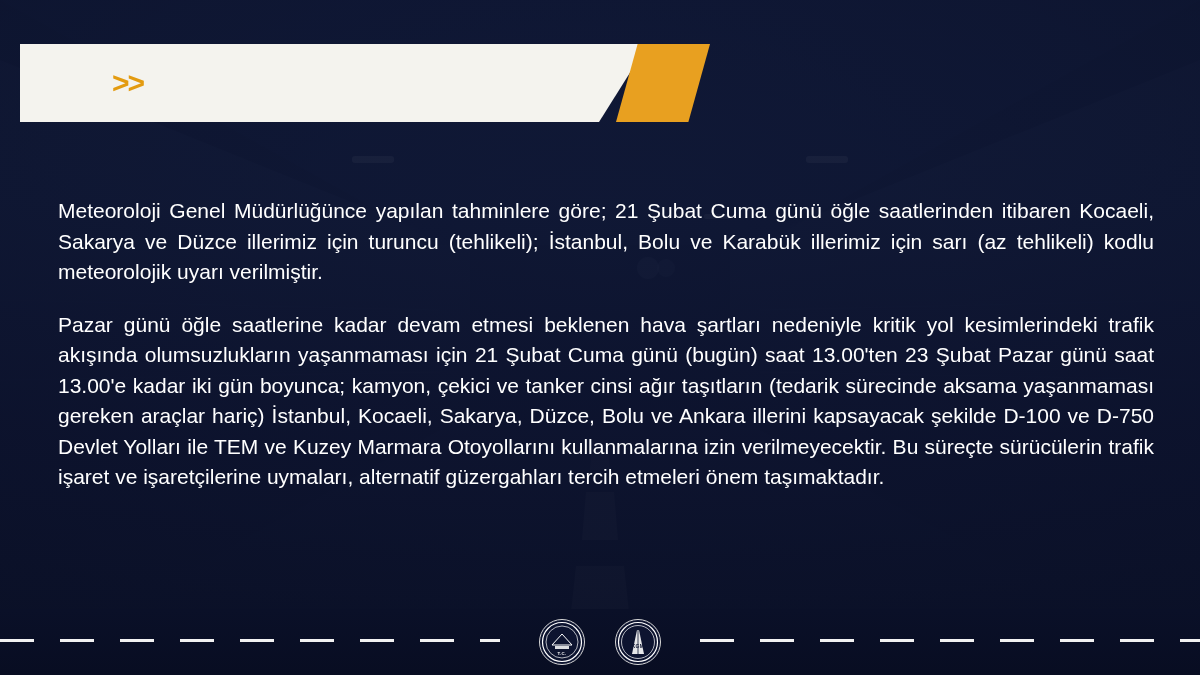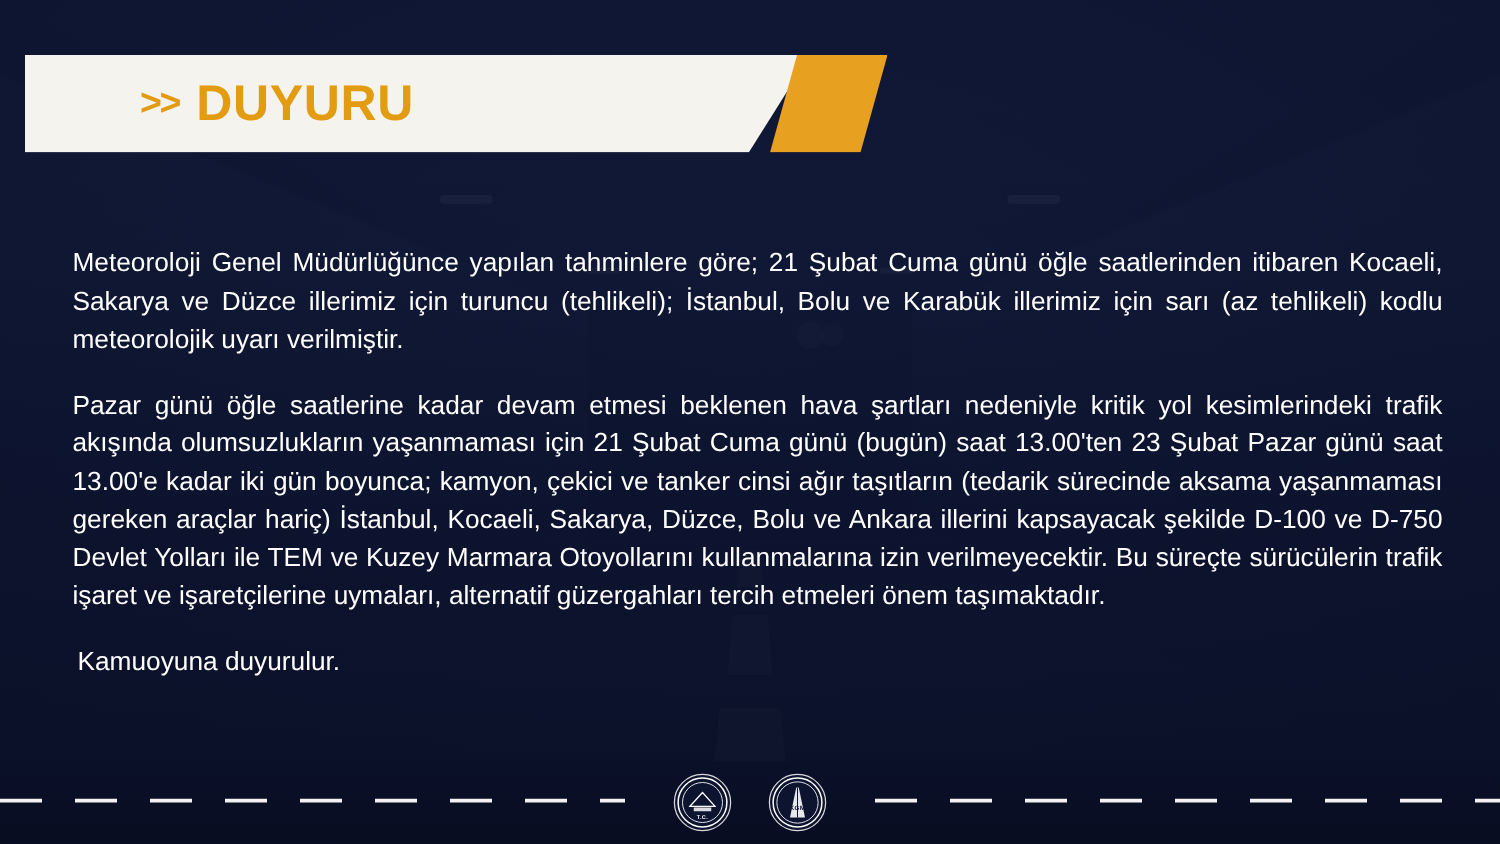--- a/index.html
+++ b/index.html
@@ -212,28 +212,26 @@
     </g>
   </svg>
   <div class="bg-vignette"></div>
   <div class="bg-overlay"></div>
 
   <div class="header-banner">
     <div class="header-white"></div>
     <div class="header-gold"></div>
     <div class="header-title">
       <span class="header-chevrons">&gt;&gt;</span>
-      <span>DUYURU</span>
     </div>
   </div>
 
   <div class="content">
     <p class="para">Meteoroloji Genel Müdürlüğünce yapılan tahminlere göre; 21 Şubat Cuma günü öğle saatlerinden itibaren Kocaeli, Sakarya ve Düzce illerimiz için turuncu (tehlikeli); İstanbul, Bolu ve Karabük illerimiz için sarı (az tehlikeli) kodlu meteorolojik uyarı verilmiştir.</p>
     <p class="para">Pazar günü öğle saatlerine kadar devam etmesi beklenen hava şartları nedeniyle kritik yol kesimlerindeki trafik akışında olumsuzlukların yaşanmaması için 21 Şubat Cuma günü (bugün) saat 13.00'ten 23 Şubat Pazar günü saat 13.00'e kadar iki gün boyunca; kamyon, çekici ve tanker cinsi ağır taşıtların (tedarik sürecinde aksama yaşanmaması gereken araçlar hariç) İstanbul, Kocaeli, Sakarya, Düzce, Bolu ve Ankara illerini kapsayacak şekilde D-100 ve D-750 Devlet Yolları ile TEM ve Kuzey Marmara Otoyollarını kullanmalarına izin verilmeyecektir. Bu süreçte sürücülerin trafik işaret ve işaretçilerine uymaları, alternatif güzergahları tercih etmeleri önem taşımaktadır.</p>
-    <p class="para closing">Kamuoyuna duyurulur.</p>
   </div>
 
   <div class="road">
     <div class="road-line left"></div>
     <div class="road-line right"></div>
   </div>
 
   <div class="logos">
     <div class="logo">
       <svg width="42" height="42" viewBox="0 0 42 42">

